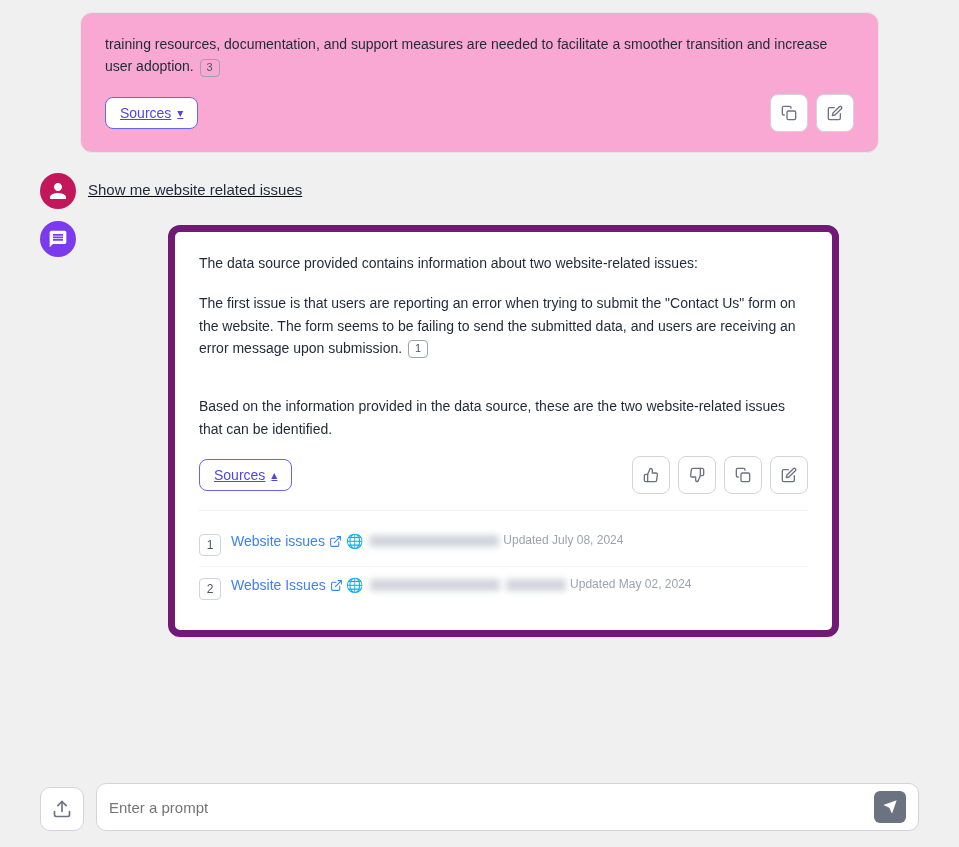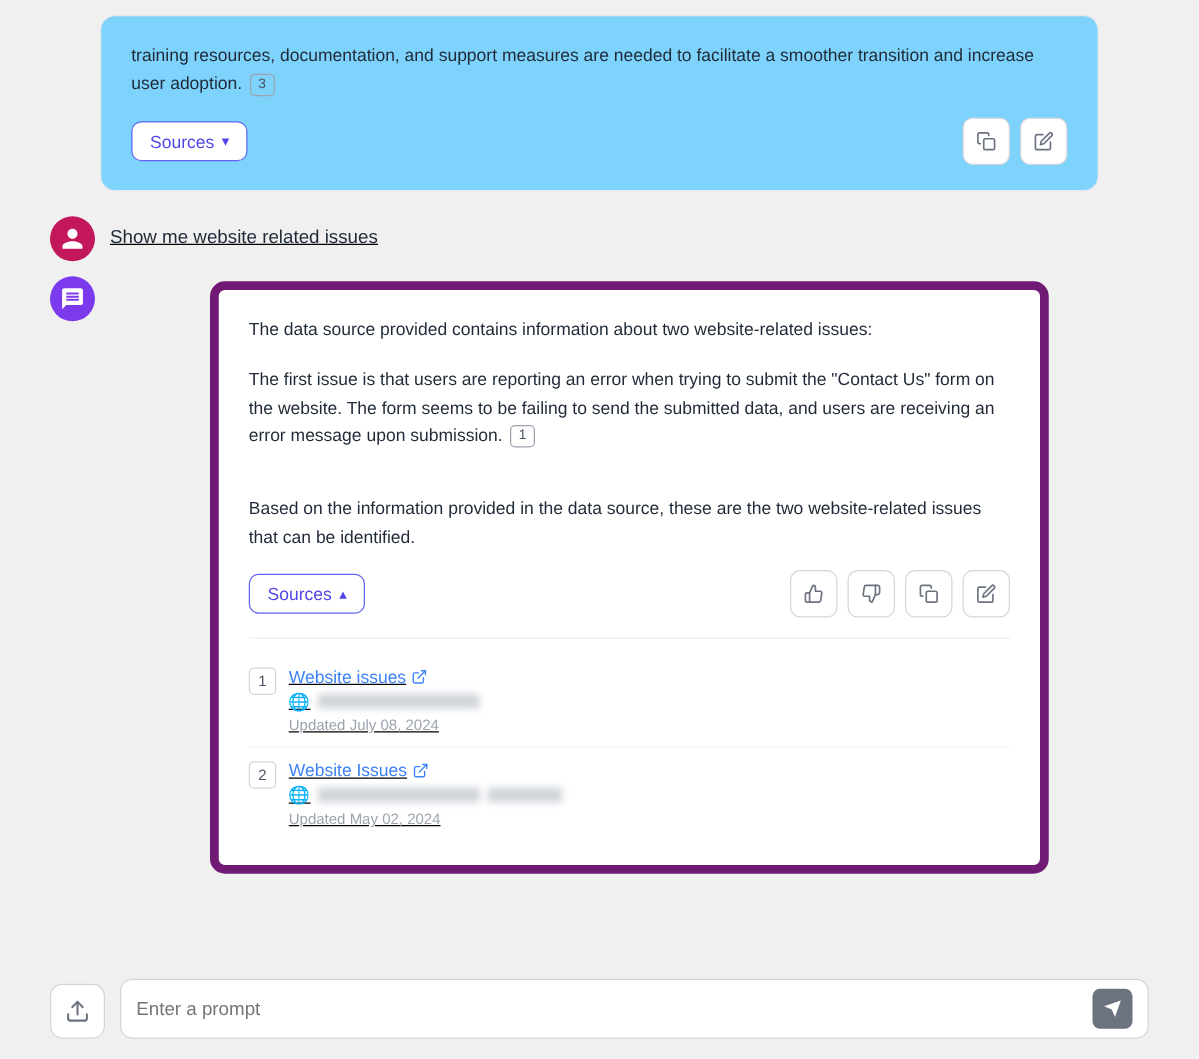--- a/index.html
+++ b/index.html
@@ -17,21 +17,21 @@
       width: 100%;
       max-width: 959px;
       display: flex;
       flex-direction: column;
       padding: 0 0 80px 0;
       gap: 0;
     }
 
     
     .response-block {
-      background: #7dd3fc;
+      background: #f9a8d4;
       border-radius: 12px;
       margin: 12px 80px 12px 80px;
       padding: 20px 24px;
       border: 1px solid #e5e7eb;
     }
 
     .response-text {
       font-size: 14px;
       color: #1f2937;
       line-height: 1.6;
@@ -63,20 +63,21 @@
       align-items: center;
       gap: 6px;
       border: 1.5px solid #6366f1;
       border-radius: 8px;
       padding: 7px 14px;
       background: white;
       color: #4f46e5;
       font-size: 14px;
       font-weight: 500;
       cursor: pointer;
+      text-decoration: underline;
     }
 
     .sources-btn .chevron {
       font-size: 12px;
       color: #4f46e5;
     }
 
     .icon-btn {
       display: inline-flex;
       align-items: center;
@@ -183,23 +184,22 @@
       align-items: center;
       justify-content: center;
       font-size: 12px;
       color: #4b5563;
       flex-shrink: 0;
       margin-top: 1px;
     }
 
     .source-content {
       display: flex;
-      flex-direction: column;
+      flex-direction: row;
       gap: 4px;
-      text-decoration: underline;
     }
 
     .source-title {
       font-size: 14px;
       color: #3b82f6;
       font-weight: 500;
       display: flex;
       align-items: center;
       gap: 4px;
       text-decoration: none;

